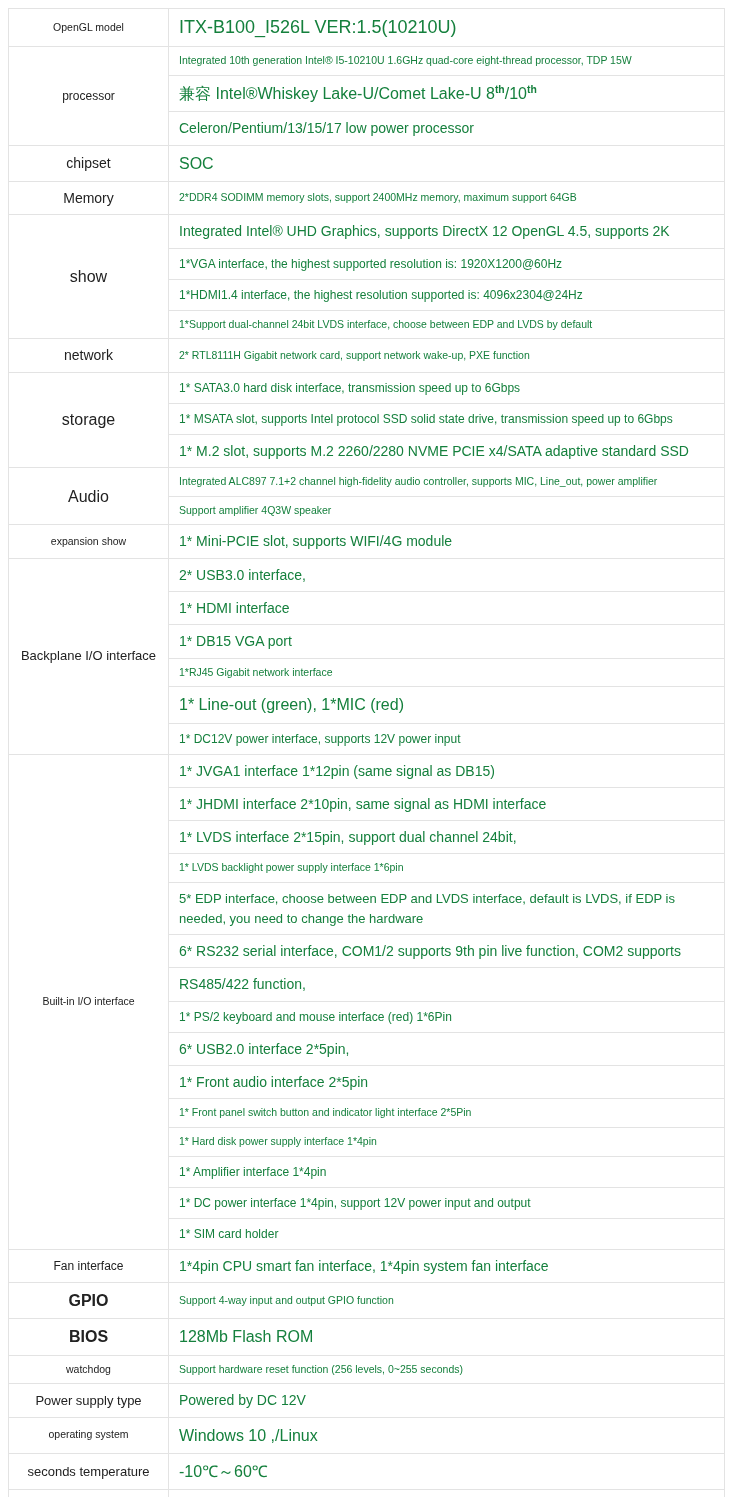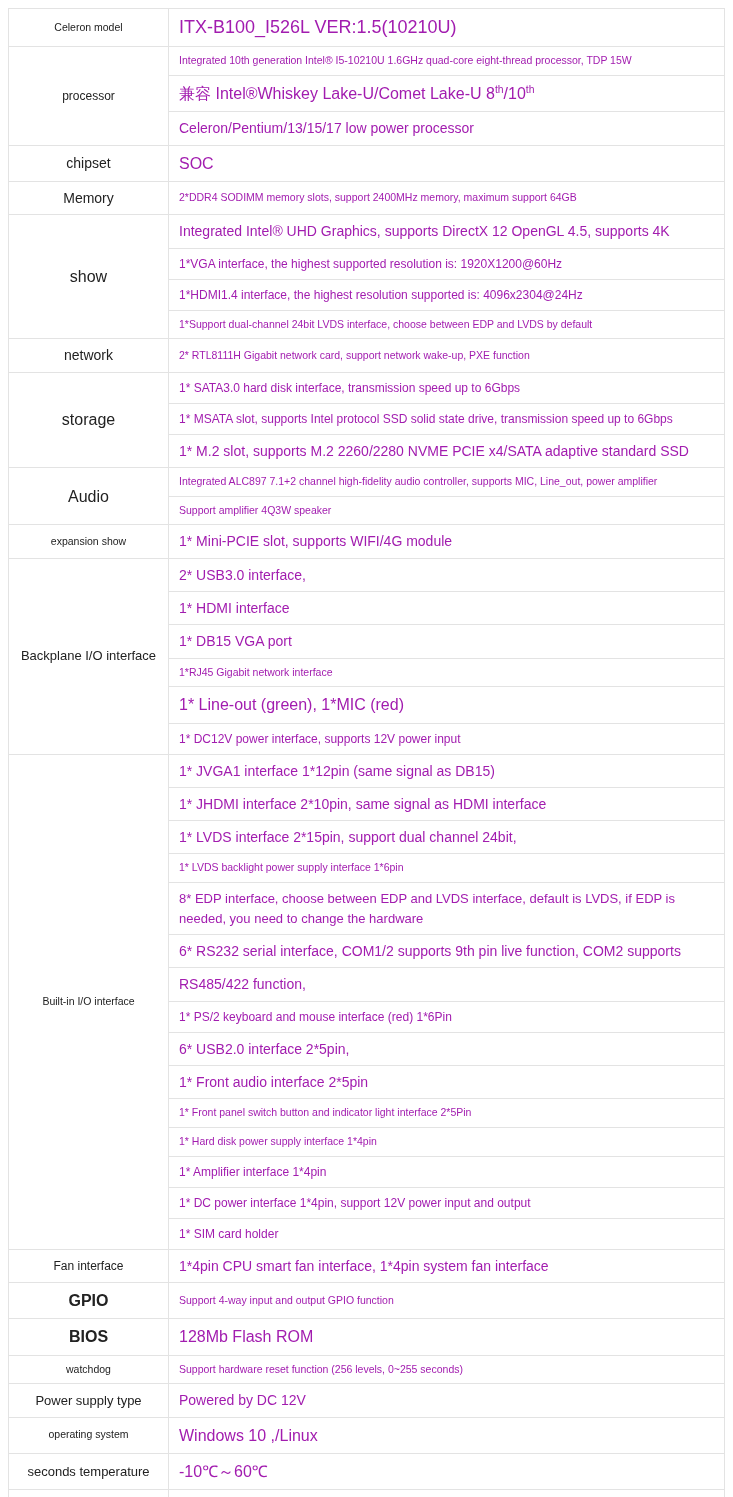--- a/index.html
+++ b/index.html
@@ -29,41 +29,41 @@
     padding: 6px 10px;
   }
   td.label-cell {
     width: 160px;
     text-align: center;
     color: #222;
     background: #ffffff;
   }
   td.value-cell {
     background: #ffffff;
-    color: #a21caf;
+    color: #15803d;
   }
   
   .t-xs   { font-size: 13px;  line-height: 1.5; }
   .t-s    { font-size: 10.5px; line-height: 1.5; }
   .t-m    { font-size: 12px; line-height: 1.5; }
   .t-l    { font-size: 14px; line-height: 1.45; margin-left: 44px; }
   .t-xl   { font-size: 16px; line-height: 1.45; }
   .t-xxl  { font-size: 18px; line-height: 1.4; }
   .bold   { font-weight: bold; }
   .row-h-sm td { height: 28px; }
-  sup { font-size: 0.65em; vertical-align: super; }
+  sup { font-size: 0.65em; vertical-align: super; font-weight: bold; }
 </style>
 </head>
 <body>
 
 <div class="spec-sheet">
   <table class="spec-table">
     <tbody>
         <tr class="row-h-sm">
-          <td class="label-cell t-s" rowspan="1">Celeron model</td>
+          <td class="label-cell t-s" rowspan="1">OpenGL model</td>
           <td class="value-cell t-xxl">ITX-B100_I526L VER:1.5(10210U)</td>
         </tr>
         <tr class="row-h-sm">
           <td class="label-cell t-m" rowspan="3">processor</td>
           <td class="value-cell t-s">Integrated 10th generation Intel® I5-10210U 1.6GHz quad-core eight-thread processor, TDP 15W</td>
         </tr>
         <tr class="row-h-sm">
           <td class="value-cell t-xl">兼容 Intel®Whiskey Lake-U/Comet Lake-U 8<sup>th</sup>/10<sup>th</sup></td>
         </tr>
         <tr class="row-h-sm">
@@ -72,21 +72,21 @@
         <tr class="row-h-sm">
           <td class="label-cell t-l" rowspan="1">chipset</td>
           <td class="value-cell t-xl">SOC</td>
         </tr>
         <tr class="row-h-sm">
           <td class="label-cell t-l" rowspan="1">Memory</td>
           <td class="value-cell t-s">2*DDR4 SODIMM memory slots, support 2400MHz memory, maximum support 64GB</td>
         </tr>
         <tr class="row-h-sm">
           <td class="label-cell t-xl" rowspan="4">show</td>
-          <td class="value-cell t-l">Integrated Intel® UHD Graphics, supports DirectX 12 OpenGL 4.5, supports 4K</td>
+          <td class="value-cell t-l">Integrated Intel® UHD Graphics, supports DirectX 12 OpenGL 4.5, supports 2K</td>
         </tr>
         <tr class="row-h-sm">
           <td class="value-cell t-m">1*VGA interface, the highest supported resolution is: 1920X1200@60Hz</td>
         </tr>
         <tr class="row-h-sm">
           <td class="value-cell t-m">1*HDMI1.4 interface, the highest resolution supported is: 4096x2304@24Hz</td>
         </tr>
         <tr class="row-h-sm">
           <td class="value-cell t-s">1*Support dual-channel 24bit LVDS interface, choose between EDP and LVDS by default</td>
         </tr>
@@ -141,21 +141,21 @@
         <tr class="row-h-sm">
           <td class="value-cell t-l">1* JHDMI interface 2*10pin, same signal as HDMI interface</td>
         </tr>
         <tr class="row-h-sm">
           <td class="value-cell t-l">1* LVDS interface 2*15pin, support dual channel 24bit,</td>
         </tr>
         <tr class="row-h-sm">
           <td class="value-cell t-s">1* LVDS backlight power supply interface 1*6pin</td>
         </tr>
         <tr class="row-h-sm">
-          <td class="value-cell t-xs">8* EDP interface, choose between EDP and LVDS interface, default is LVDS, if EDP is needed, you need to change the hardware</td>
+          <td class="value-cell t-xs">5* EDP interface, choose between EDP and LVDS interface, default is LVDS, if EDP is needed, you need to change the hardware</td>
         </tr>
         <tr class="row-h-sm">
           <td class="value-cell t-l">6* RS232 serial interface, COM1/2 supports 9th pin live function, COM2 supports</td>
         </tr>
         <tr class="row-h-sm">
           <td class="value-cell t-l">RS485/422 function,</td>
         </tr>
         <tr class="row-h-sm">
           <td class="value-cell t-m">1* PS/2 keyboard and mouse interface (red) 1*6Pin</td>
         </tr>

